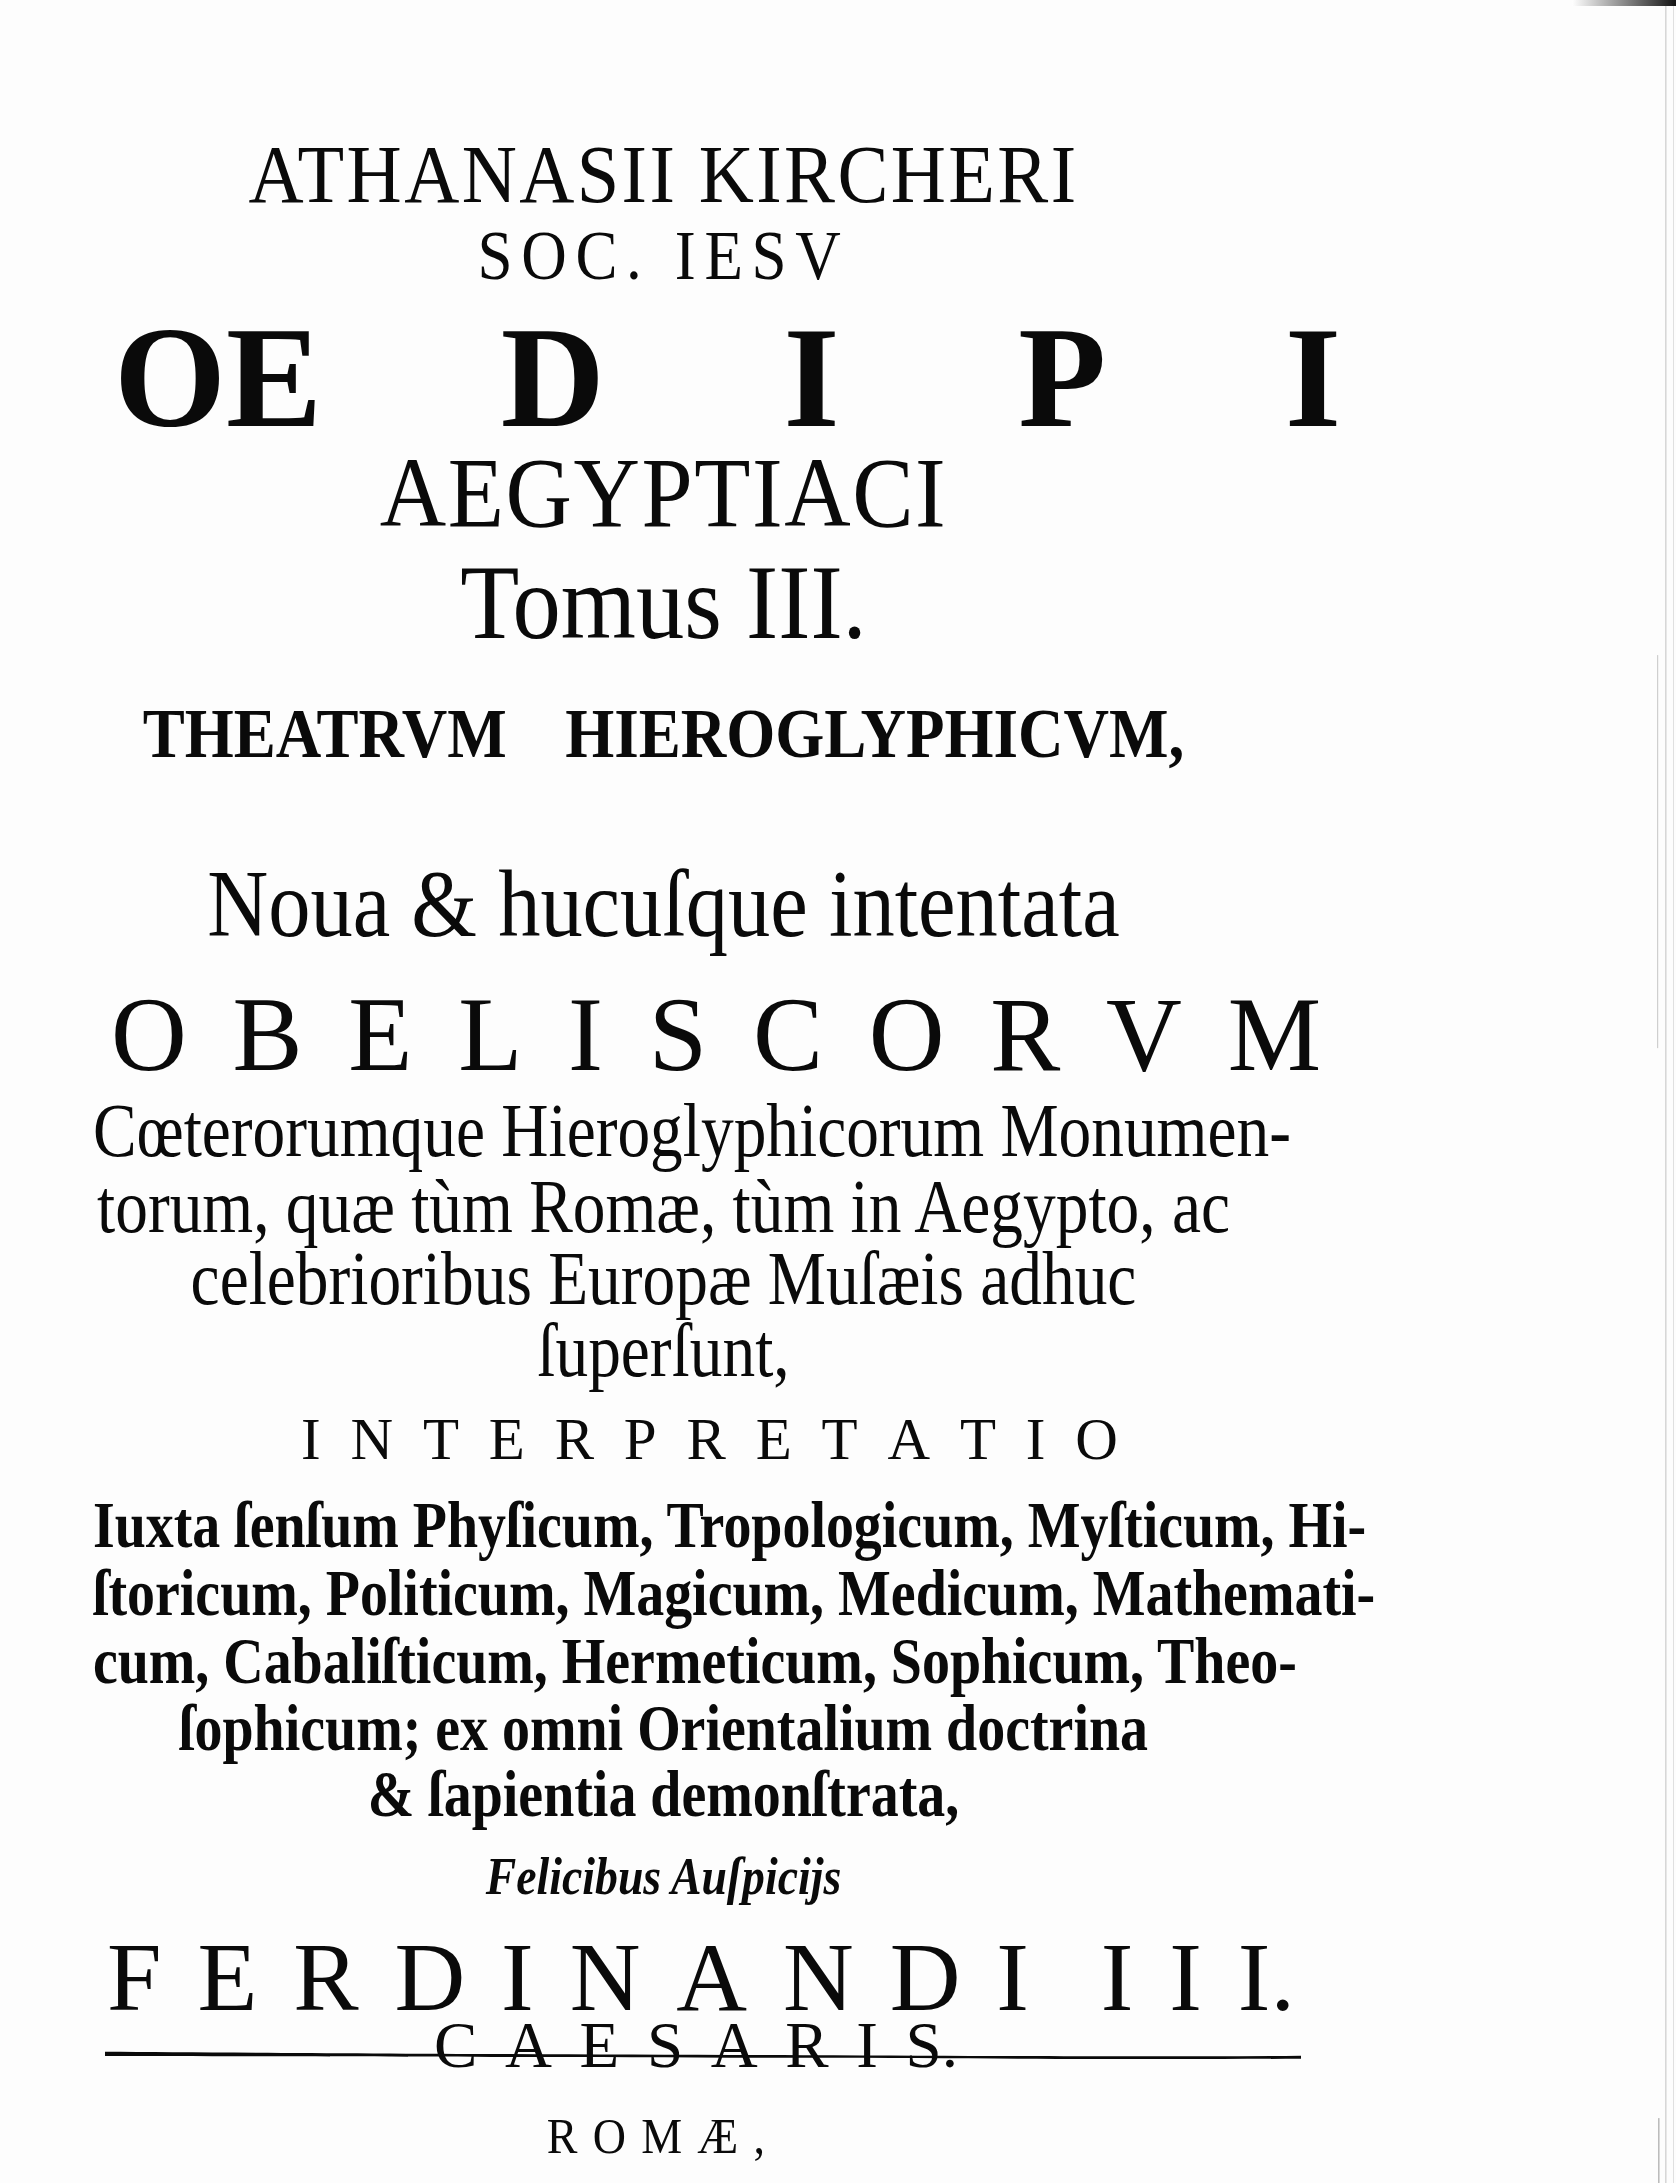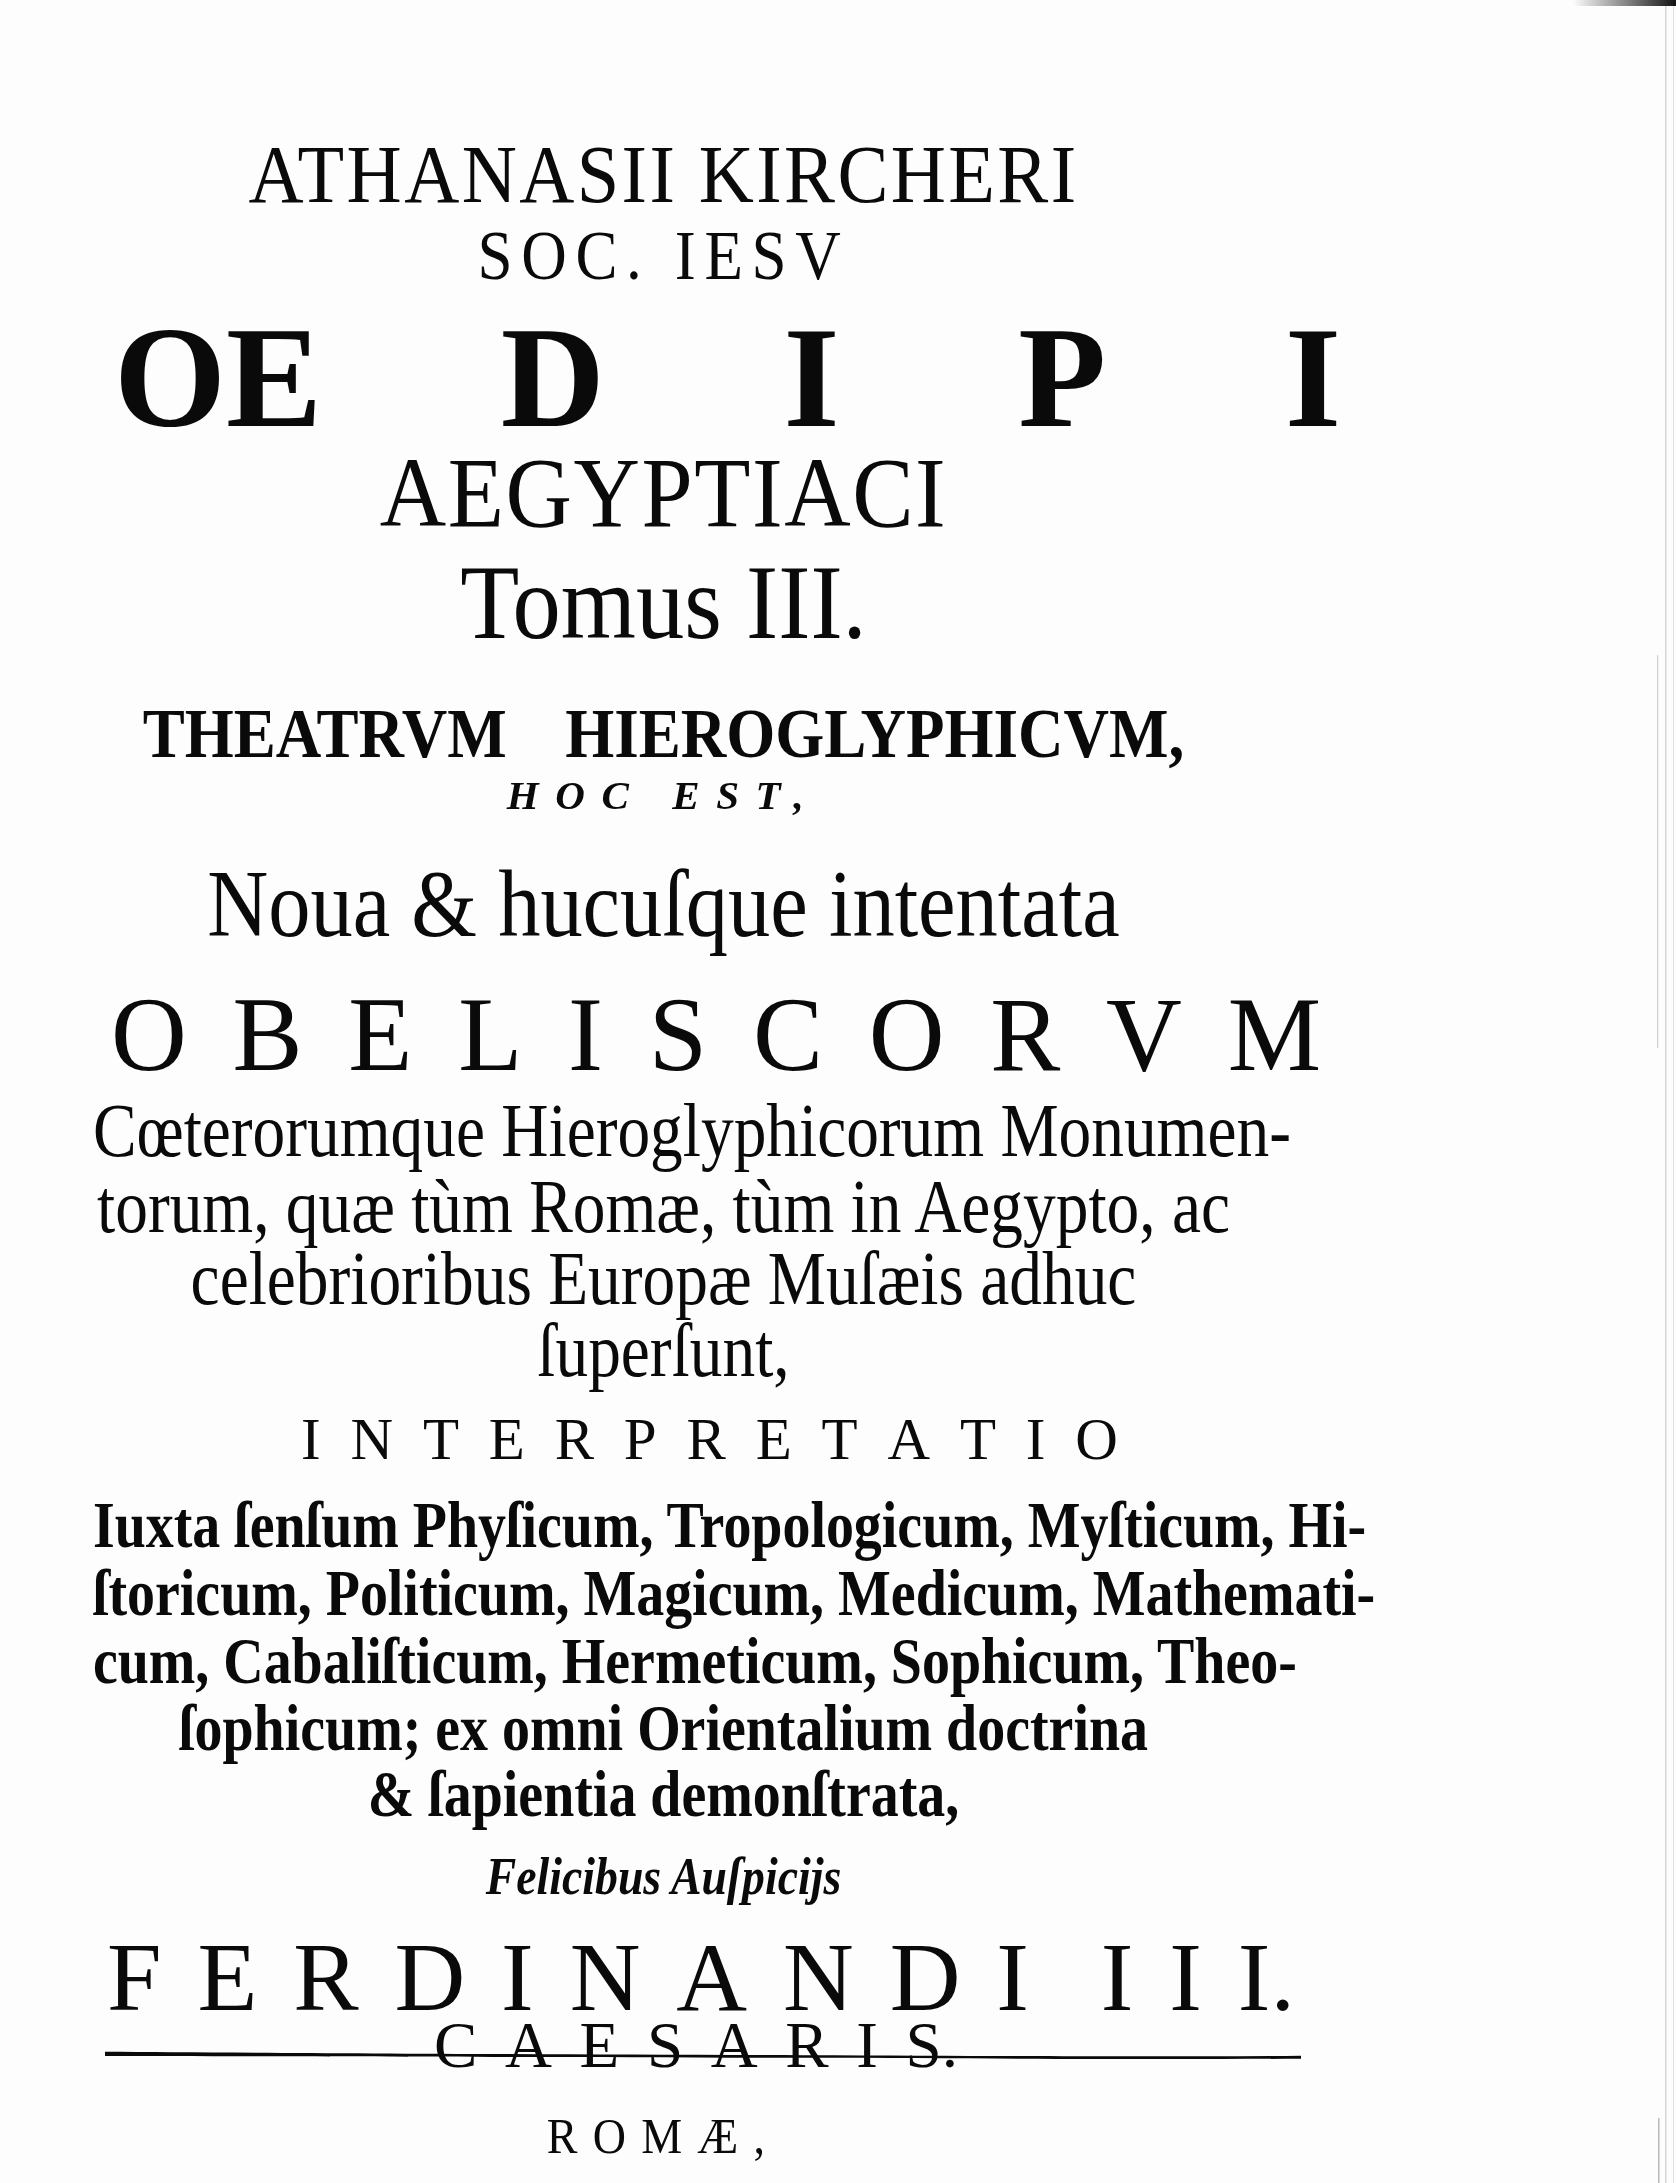--- a/index.html
+++ b/index.html
@@ -104,21 +104,20 @@
     </div>
   </div>
 
   <div class="line" id="l-aegypt">AEGYPTIACI</div>
   <div class="line" id="l-tomus">Tomus III.</div>
 
   <div class="line" id="l-theatrum">
     <span class="w1">THEATRVM</span><span>HIEROGLYPHICVM,</span>
   </div>
 
-  <div class="line" id="l-hocest">HOC EST,</div>
   <div class="line" id="l-noua">Noua &amp; hucuſque intentata</div>
 
   <div class="line" id="l-obel">
     <div class="glyphs">
       <span>O</span>
       <span>B</span>
       <span>E</span>
       <span>L</span>
       <span>I</span>
       <span>S</span>

